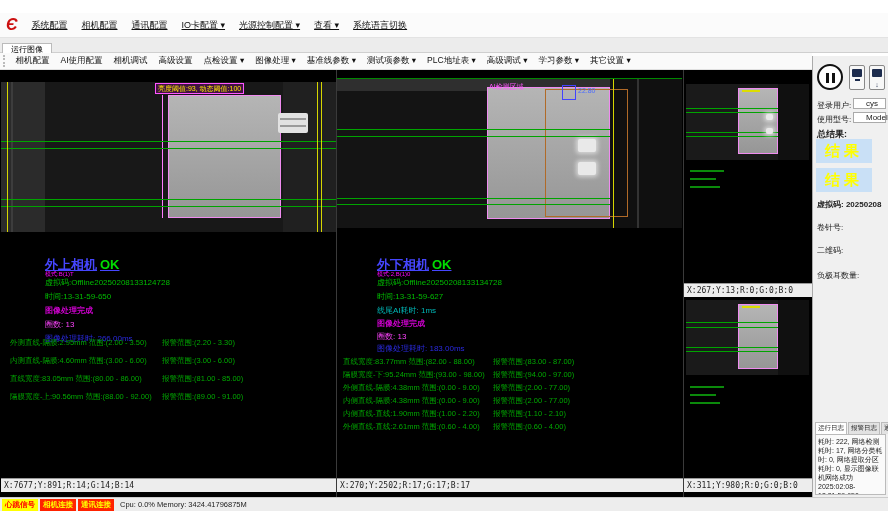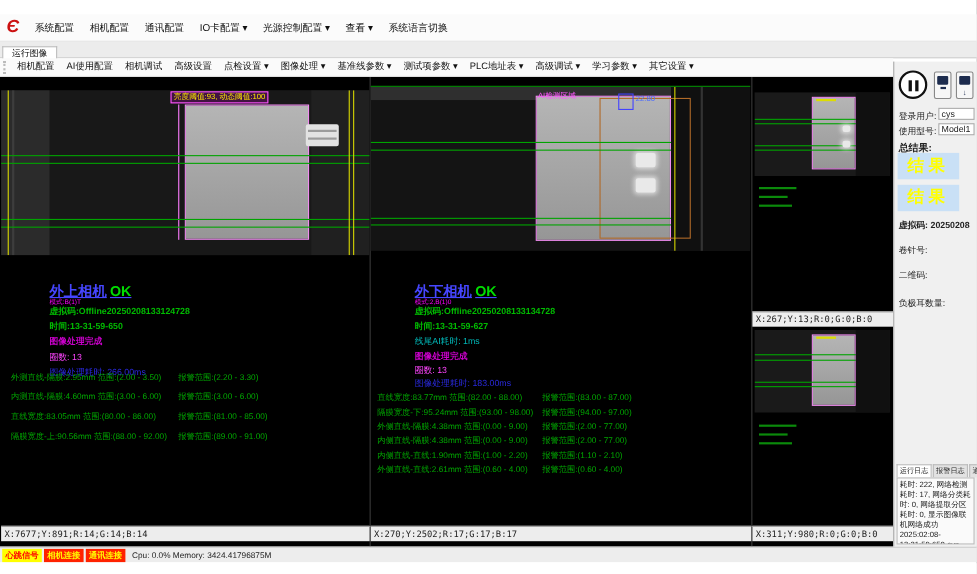--- a/index.html
+++ b/index.html
@@ -4,21 +4,21 @@
 <style>
   * { margin:0; padding:0; box-sizing:border-box; }
   body { background:#888; font-family:"Liberation Sans","DejaVu Sans",sans-serif; }
   .win { position:relative; width:888px; height:522px; background:#fff; overflow:hidden; }
 
   
   .titlebar { position:absolute; top:0; left:0; right:0; height:13px; background:#f2f2f2; font-size:8px; line-height:13px; color:#444; padding-left:4px; }
   .winbtns { position:absolute; right:3px; top:0; height:13px; display:flex; gap:8px; font-size:8px; line-height:13px; color:#555; }
   .menubar { position:absolute; top:13px; left:0; right:0; height:25px; background:#fbfbfb; border-bottom:1px solid #e3e3e3; display:flex; align-items:center; font-size:9px; color:#111; }
   .logo { color:#cc1111; font-weight:bold; font-style:italic; font-size:16px; margin:0 7px 0 6px; line-height:20px; }
-  .mi { padding:0 7px; cursor:default; white-space:nowrap; }
+  .mi { padding:0 7px; cursor:default; white-space:nowrap;text-decoration:underline; }
   .tabrow { position:absolute; top:38px; left:0; right:0; height:15px; background:#ececec; border-bottom:1px solid #cfcfcf; }
   .tab { display:inline-block; background:#fff; border:1px solid #bbb; border-bottom:1px solid #fff; font-size:8px; line-height:12px; padding:0 8px; margin-left:2px; margin-top:1px; }
   .toolbar { position:absolute; top:53px; left:0; width:812px; height:17px; background:#fafafa; display:flex; align-items:center; font-size:8.5px; color:#111; border-bottom:1px solid #e0e0e0; }
   .grip { width:3px; height:12px; border-left:2px dotted #bbb; margin:0 4px 0 3px; }
   .ti { padding:0 5.5px; white-space:nowrap; }
 
   
   .main { position:absolute; top:70px; left:0; width:812px; height:427px; background:#000; }
   .vdiv { position:absolute; top:0; bottom:0; width:1px; background:#3a3a3a; }
 
@@ -38,39 +38,39 @@
   .orangebox { position:absolute; border:1px solid #b06a28; }
   .blob { position:absolute; background:#e9e9e9; border-radius:2px; box-shadow:0 0 4px 2px rgba(255,255,255,.55); }
   .connector { position:absolute; background:#e2e2e2; border-radius:2px; }
   .connector .stripe { position:absolute; left:2px; right:2px; height:2px; background:#9b9b9b; }
 
   
   .cam-title { position:absolute; font-size:13px; font-weight:bold; color:#4646ff; text-decoration:underline; white-space:nowrap; }
   .cam-title .ok { color:#00dd00; text-decoration:none; margin-left:3px; }
   .ov { position:absolute; white-space:nowrap; }
   .t-sub { font-size:6px; color:#ff00ff; }
-  .t-green { font-size:8px; font-weight:bold; color:#00bb00; }
+  .t-green { font-size:8px; font-weight:normal; color:#00bb00; }
   .t-cyan { font-size:8px; color:#00b8b8; }
   .t-mag { font-size:8px; color:#cc00cc;font-weight:bold; }
   .t-pink { font-size:8px; color:#ff44ff; }
   .t-blue { font-size:8px; color:#2a2ae0; }
   .mrow-val { position:absolute; font-size:7.5px; color:#00a800; white-space:nowrap; }
   .mrow-alarm { position:absolute; font-size:7.5px; color:#00a800; white-space:nowrap; }
   .minibar { position:absolute; height:2px; background:#0b8a0b; }
 
   
   .sidebar { position:absolute; top:56px; left:812px; width:76px; height:441px; background:#f0f0f0; border-left:1px solid #aaa; font-size:8px; color:#222; }
   .pausebtn { position:absolute; left:4px; top:8px; width:26px; height:26px; border:2px solid #111; border-radius:50%; background:#fff; }
   .pausebtn .bar { position:absolute; top:7px; width:3px; height:10px; background:#111; }
   .sbtn { position:absolute; top:9px; width:16px; height:25px; border:1px solid #888; border-radius:2px; background:#f7f7f7; }
   .sbtn .scr { position:absolute; left:2px; top:3px; width:10px; height:8px; background:#1d2c4e; border-radius:1px; }
   .sbtn .base { position:absolute; left:5px; top:13px; width:5px; height:2px; background:#1d2c4e; }
   .sbtn .glyph { position:absolute; left:0; right:0; top:15px; text-align:center; font-size:7px; color:#1d2c4e; }
   .slabel { position:absolute; white-space:nowrap; }
-  .sinput { position:absolute; height:11px; background:#fff; border:1px solid #aaa; font-size:8px; line-height:10px; padding-left:2px; }
+  .sinput { position:absolute; height:11px; background:#fff; border:1px solid #aaa; font-size:8px; line-height:10px; padding-left:12px; }
   .resultbox { position:absolute; left:3px; width:56px; height:24px; background:#c9e0f6; color:#ffff00; font-weight:bold; font-size:15px; text-align:center; line-height:24px; letter-spacing:4px; }
   .logtabs { position:absolute; left:2px; top:366px; display:flex; gap:1px; }
   .logtab { font-size:6.5px; background:#e2e2e2; border:1px solid #bbb; border-bottom:none; padding:1px 2px; white-space:nowrap; }
   .logtab.active { background:#fff; }
   .logbody { position:absolute; left:2px; right:2px; top:378px; bottom:2px; background:#fafafa; border:1px solid #bbb; font-size:7px; line-height:9px; padding:2px; color:#222; overflow:hidden; }
 
   
   .statusbar { position:absolute; top:497px; left:0; right:0; height:14px; background:#ededed; border-top:1px solid #ccc; display:flex; align-items:center; font-size:7.5px; color:#222; }
   .badge { padding:1px 3px; margin-left:2px; font-weight:bold; white-space:nowrap; }
   .badge.yellow { background:#ffff00; color:#ff0000; }

